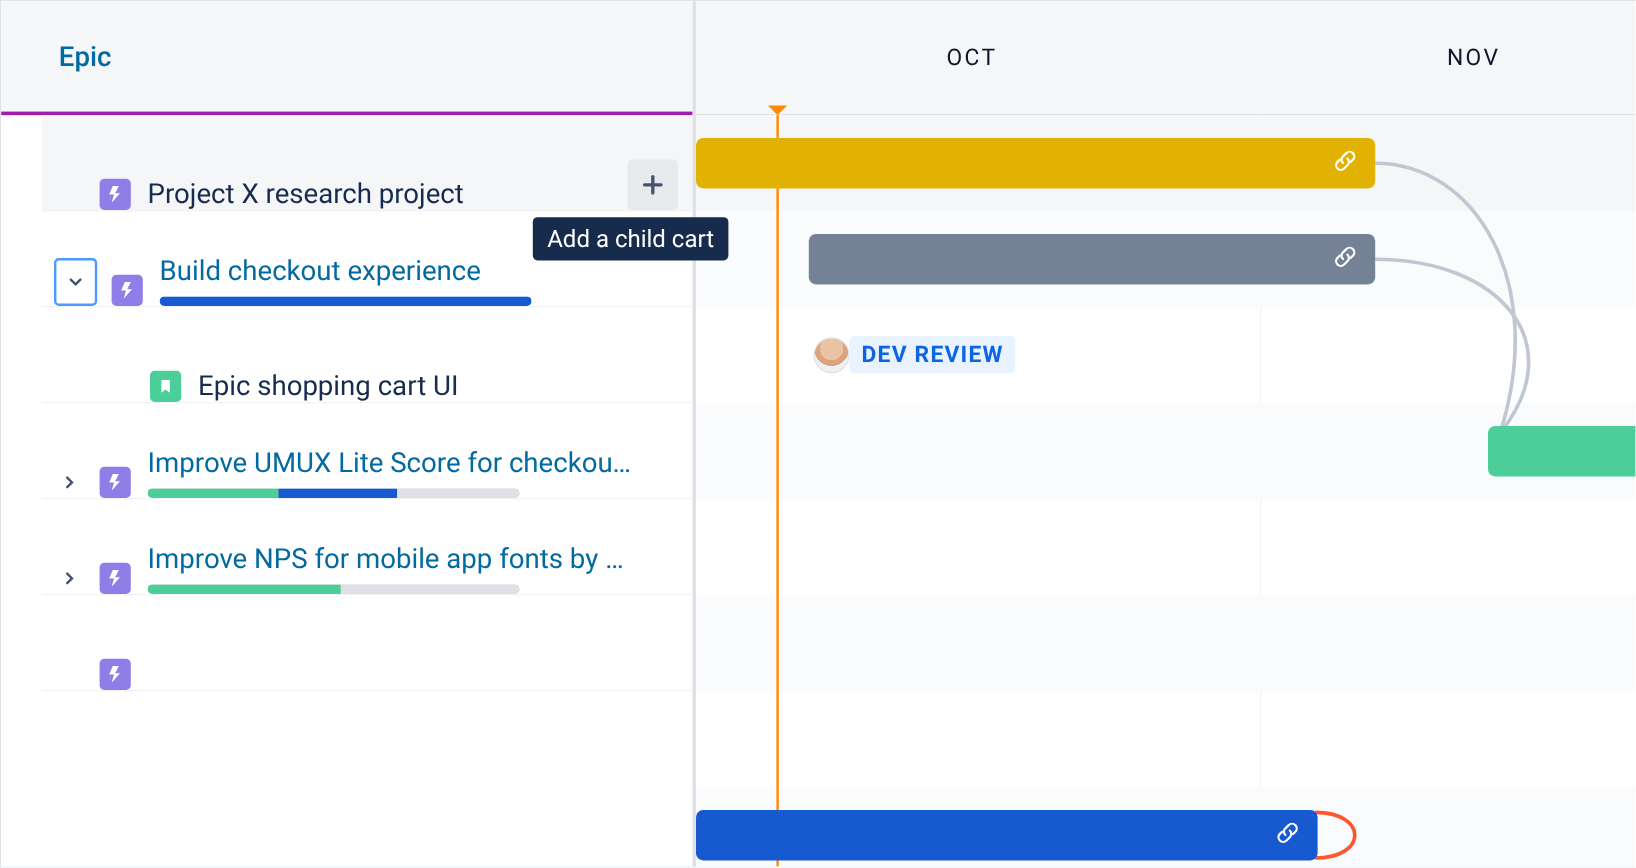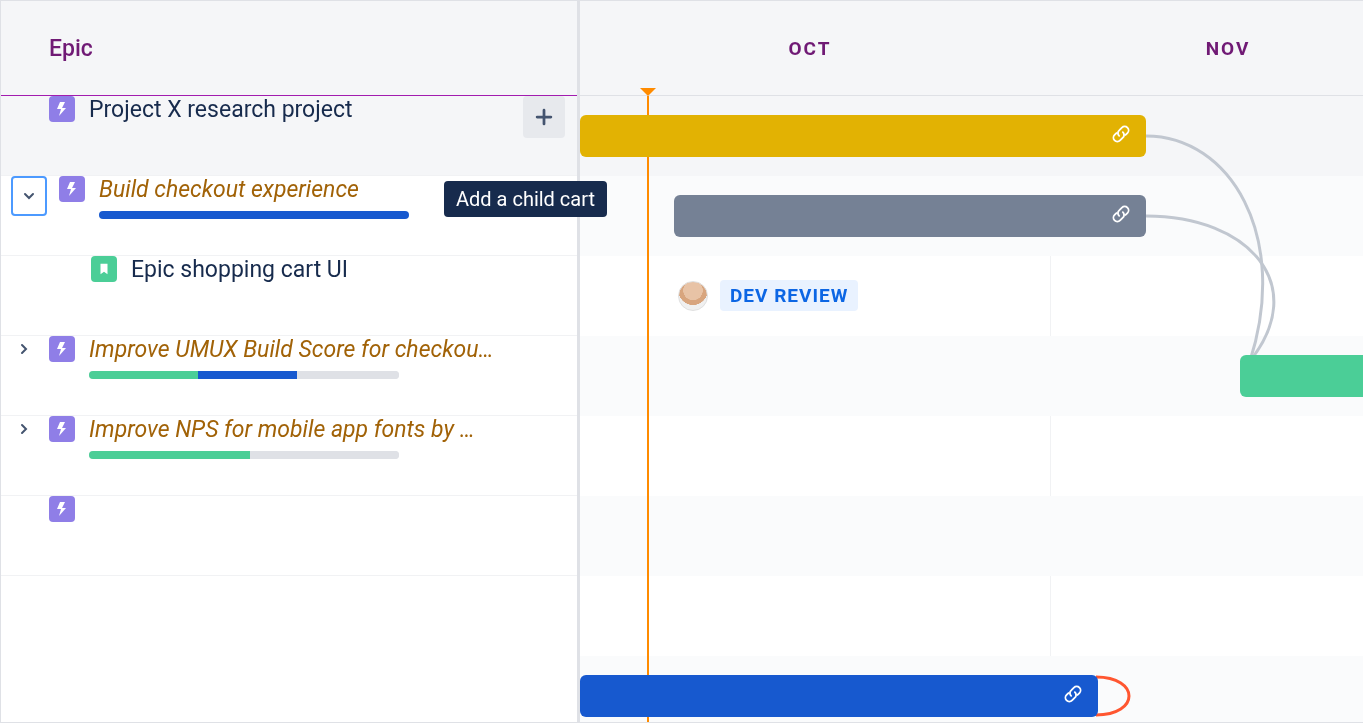--- a/index.html
+++ b/index.html
@@ -25,36 +25,37 @@
     border-right: 3px solid #dfe1e6;
     display: flex;
     flex-direction: column;
     background: #fff;
     position: relative;
     z-index: 2;
   }
   .sidebar-header {
     height: 95px;
     background: #f5f6f8;
-    border-bottom: 1px solid #a21caf;
+    border-bottom: 3px solid #a21caf;
     display: flex;
     align-items: center;
     padding-left: 48px;
     font-size: 23px;
     font-weight: 500;
-    color: #701a75;
+    color: #0369a1;
   }
   .row {
     height: 80px;
     border-bottom: 1px solid #f1f2f4;
     display: flex;
-    align-items: flex-start;
+    align-items: flex-end;
     padding-left: 10px;
     padding-right: 12px;
     position: relative;
+    margin-left: 34px;
   }
   .row.selected { background: #f5f6f8; }
   .chevron {
     width: 26px;
     height: 26px;
     display: flex;
     align-items: center;
     justify-content: center;
     color: #44546f;
     cursor: pointer;
@@ -104,25 +105,24 @@
   .row-content {
     display: flex;
     flex-direction: column;
     flex: 1;
     margin-left: 14px;
     overflow: hidden;
     justify-content: center;
   }
   .row-content .label {
     font-size: 23px;
-    color: #a16207;
+    color: #0369a1;
     white-space: nowrap;
     overflow: hidden;
     text-overflow: ellipsis;
-    font-style: italic;
   }
   .progress-bar {
     width: 310px;
     height: 8px;
     border-radius: 4px;
     background: #dfe1e6;
     margin-top: 8px;
     display: flex;
     overflow: hidden;
   }
@@ -163,24 +163,24 @@
   .timeline-header {
     height: 95px;
     background: #f5f6f8;
     border-bottom: 1px solid #dfe1e6;
     position: relative;
   }
   .month-label {
     position: absolute;
     top: 50%;
     transform: translate(-50%, -50%);
-    color: #701a75;
+    color: #0f172a;
     font-size: 19px;
     letter-spacing: 2px;
-    font-weight: 700;
+    font-weight: 400;
   }
   .tl-body { position: relative; height: calc(100% - 95px); }
   .tl-row { position: absolute; left:0; right:0; height:80px; }
   .tl-row.shade { background: #fafbfc; }
   .month-divider {
     position: absolute; top:0; bottom:0; width:1px; background:#f1f2f4;
   }
   .today-marker {
     position: absolute; top:0; bottom:0; width:2px; background:#ff8b00; z-index:3;
   }
@@ -200,21 +200,20 @@
   }
   .bar.yellow { background:#e2b203; }
   .bar.grey   { background:#758195; }
   .bar.blue   { background:#1759cf; }
   .bar.green  { background:#4bce97; }
   .link-icon { width:22px; height:22px; color:#fff; }
   .status-pill {
     position:absolute;
     display:flex;
     align-items:center;
-    gap:12px;
     z-index:4;
   }
   .avatar {
     width:30px; height:30px; border-radius:50%;
     background: radial-gradient(circle at 50% 30%, #e8c3a6 0 40%, #d8a57e 41% 60%, #f0f0f0 61% 100%);
     border:1px solid #e0e0e0;
   }
   .status-text {
     background:#e9f2ff;
     color:#0c66e4;
@@ -285,21 +284,21 @@
             <svg viewBox="0 0 16 16">
               <path d="M6 4 l4 4 l-4 4" fill="none" stroke="currentColor" stroke-width="2" stroke-linecap="round"></path>
             </svg>
           </div>
           <div class="epic-icon">
             <svg viewBox="0 0 16 16">
               <path d="M6 1 L11 1 L8 7 L12 7 L5 15 L7 8 L3 8 Z"></path>
             </svg>
           </div>
           <div class="row-content">
-            <div class="label">Improve UMUX Build Score for checkou…</div>
+            <div class="label">Improve UMUX Lite Score for checkou…</div>
             <div class="progress-bar">
               <div class="seg green" style="width: 35%;"></div>
               <div class="seg blue" style="width: 32%;"></div>
               <div class="seg grey" style="width: 33%;"></div>
             </div>
           </div>
         </div>
         <div class="row">
           <div class="chevron">
             <svg viewBox="0 0 16 16">

